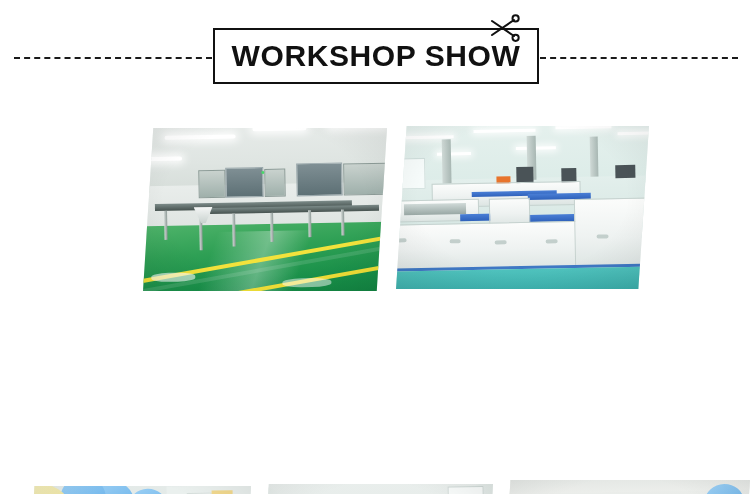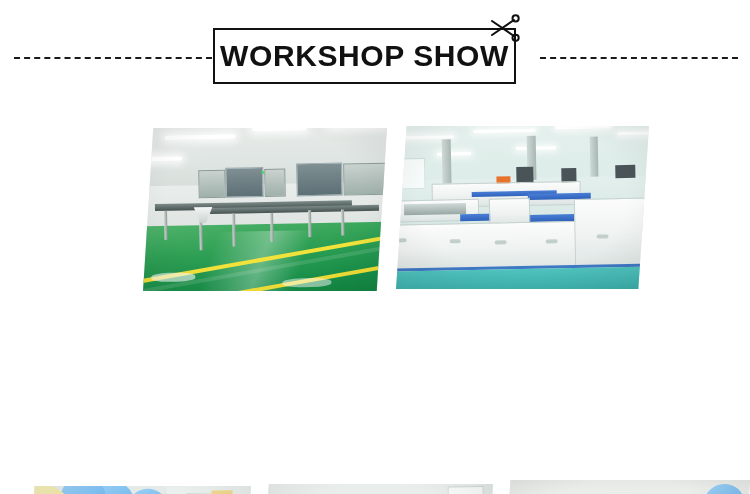--- a/index.html
+++ b/index.html
@@ -28,21 +28,21 @@
     height: 0;
     border-top: 2px dashed #1a1a1a;
   }
   .dash-left  { left: 14px;  width: 198px; }
   .dash-right { left: 540px; width: 198px; }
 
   .title-box {
     position: absolute;
     left: 213px;
     top: 28px;
-    width: 303px;
+    width: 326px;
     height: 56px;
     border: 2px solid #111111;
     box-sizing: border-box;
     background: #ffffff;
   }
   .title-text {
     position: absolute;
     left: 0; right: 0;
     top: 50%;
     transform: translateY(-50%);

